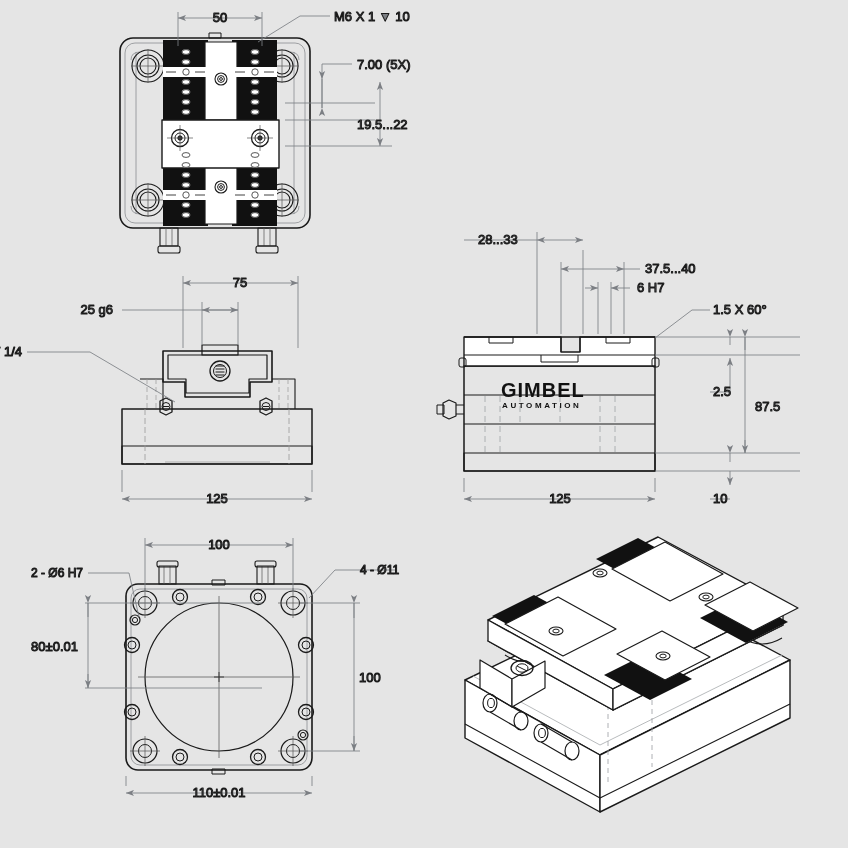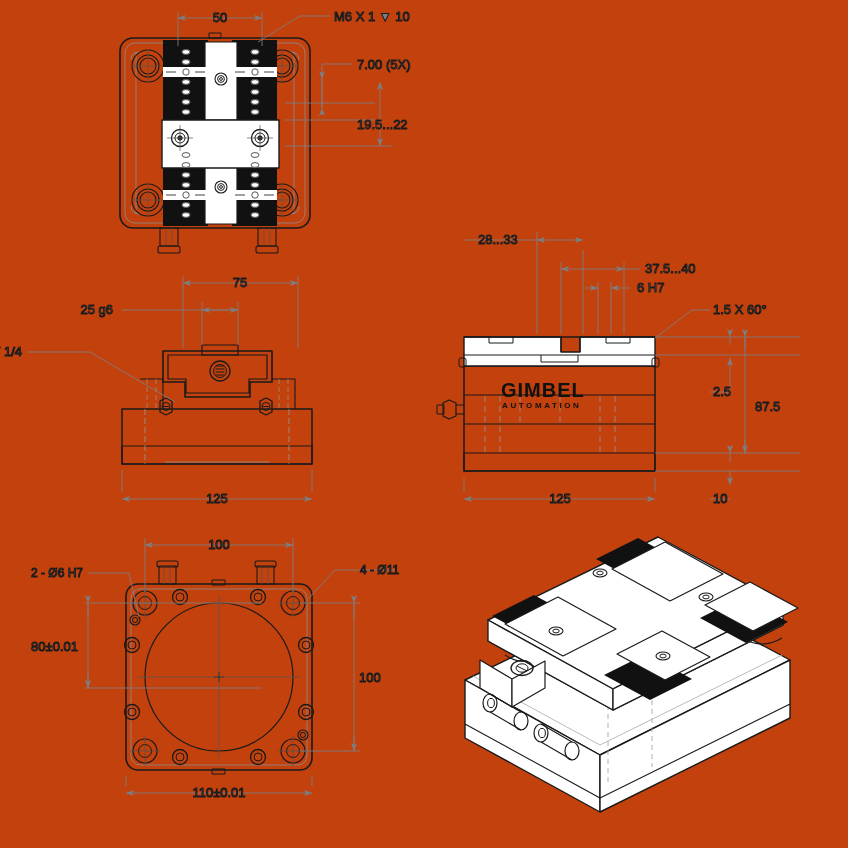--- a/index.html
+++ b/index.html
@@ -1,17 +1,17 @@
 <!DOCTYPE html>
 <html><head>
 <meta charset="utf-8">
 <style>
   html,body{margin:0;padding:0;background:#ffffff;}
   body{width:848px;height:848px;font-family:"Liberation Sans",sans-serif;overflow:hidden;}
-  #sheet{position:relative;width:848px;height:848px;background:#c2410c;}
+  #sheet{position:relative;width:848px;height:848px;background:#e5e5e5;}
   svg{display:block;}
   .dimtext{font-family:"Liberation Sans",sans-serif;font-size:13px;fill:#7c7f84;}
   .dimtext.sm{font-size:12px;}
   .logo-main{font-family:"Liberation Sans",sans-serif;font-weight:bold;font-size:20px;fill:#111;letter-spacing:1px;}
   .logo-sub{font-family:"Liberation Sans",sans-serif;font-weight:bold;font-size:8px;fill:#111;letter-spacing:2.6px;}
   .logo-main3{font-size:15px;}
   .logo-sub3{font-size:6px;letter-spacing:1.6px;}
 </style>
 </head>
 <body>

